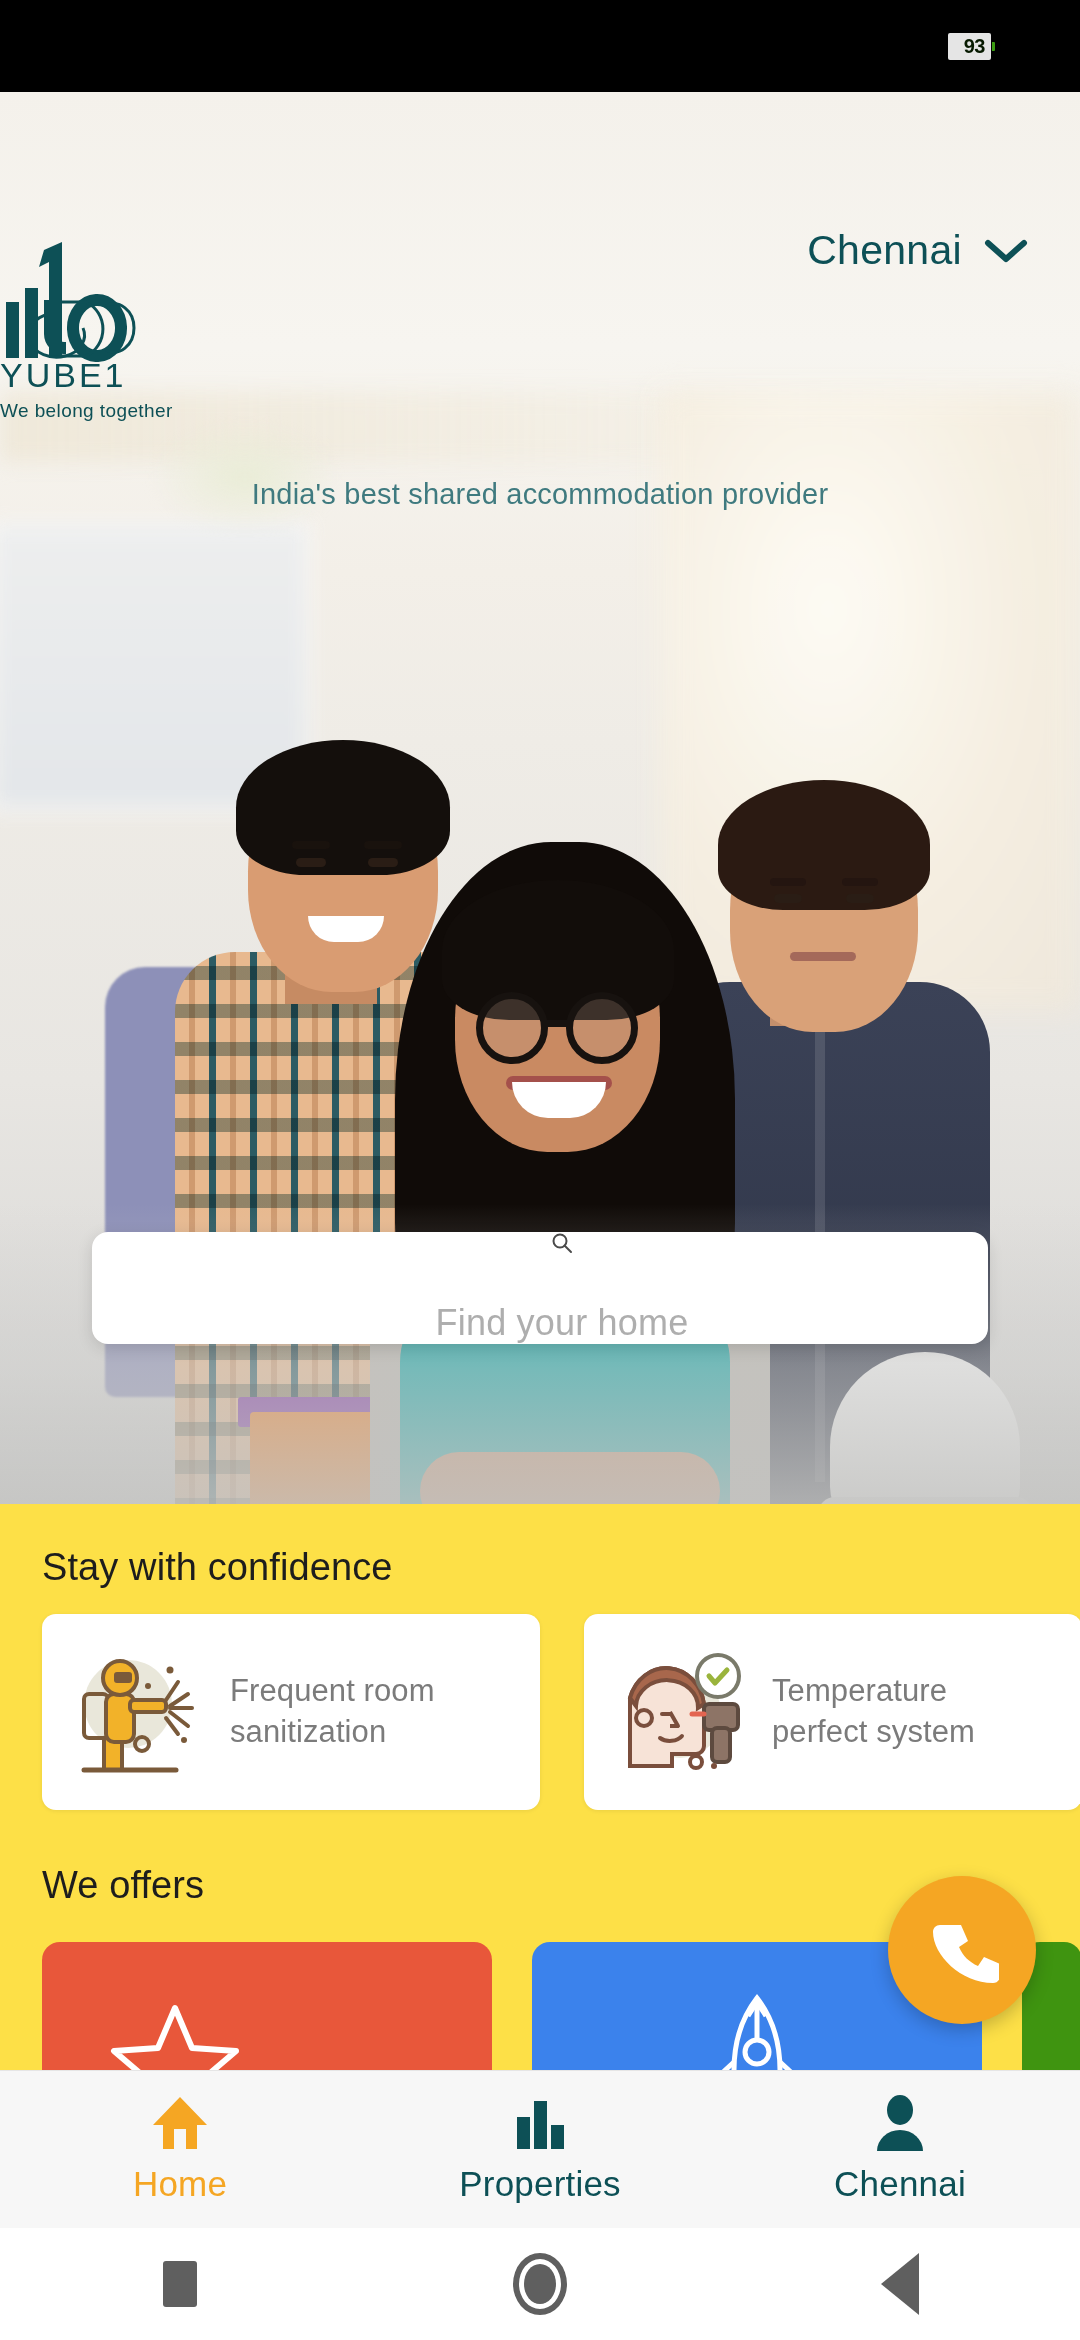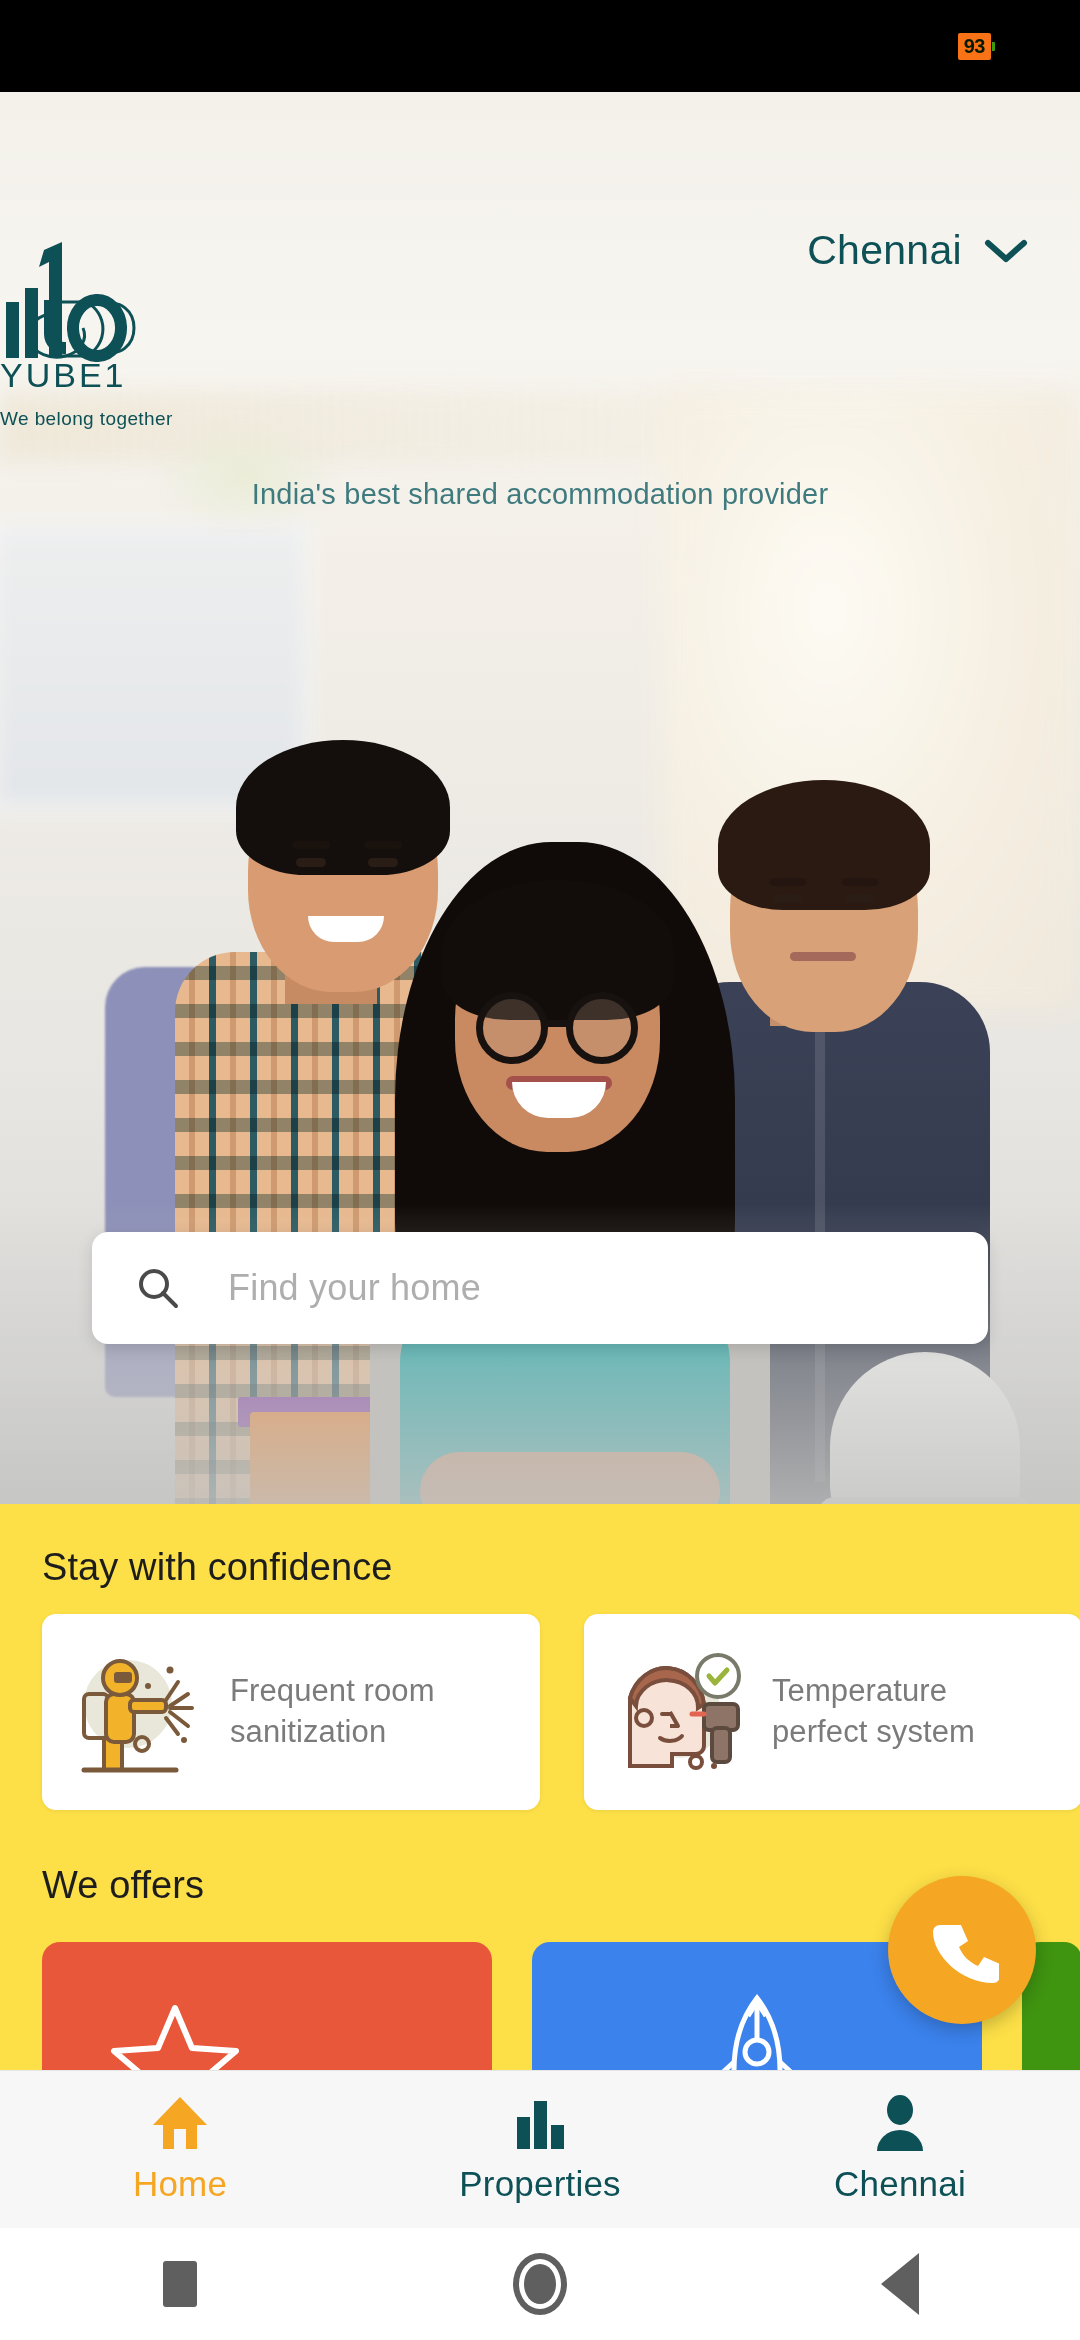--- a/index.html
+++ b/index.html
@@ -15,23 +15,23 @@
   .status-bar{
     position:absolute; top:0; left:0; width:1080px; height:92px;
     background:#000000;
     display:flex; align-items:center; justify-content:flex-end;
     padding-right:85px;
   }
   .battery{
     display:flex; align-items:center;
   }
   .battery-body{
-    background:#f97316; color:#071a00;
+    background:#e5e5e5; color:#071a00;
     font-size:20px; font-weight:700; line-height:1;
-    padding:3px 6px 4px 6px; border-radius:2px;
+    padding:3px 6px 4px 16px; border-radius:2px;
     font-family:"Liberation Sans", sans-serif;
     letter-spacing:-0.5px;
   }
   .battery-cap{
     width:3px;height:9px;background:#3a9c11;margin-left:1px;border-radius:0 1px 1px 0;
   }
 
   
   .hero{
     position:absolute; top:92px; left:0; width:1080px; height:1412px;
@@ -78,21 +78,21 @@
     position:absolute; left:0; right:0; top:148px;
     display:flex; flex-direction:column; align-items:flex-start;
     z-index:7;
   }
   .logo-mark{ display:block; }
   .logo-name{
     font-size:34px; color:#0d5056; letter-spacing:3px;
     margin-top:-6px; font-weight:400;
   }
   .logo-tag{
-    font-size:19px; color:#0d5056; letter-spacing:.4px; margin-top:13px;
+    font-size:19px; color:#0d5056; letter-spacing:.4px; margin-top:5px;
   }
 
   
   .headline{
     position:absolute; left:0; right:0; top:370px;
     text-align:center; z-index:7;
   }
   .headline h1{
     font-size:56px; font-weight:700; color:#22252a;
     line-height:1.18; letter-spacing:-0.5px;
@@ -191,20 +191,21 @@
     z-index:6;
   }
 
   
   .searchbar{
     position:absolute; left:92px; top:1140px; width:896px; height:112px;
     background:#ffffff; border-radius:16px;
     box-shadow:0 4px 16px rgba(0,0,0,.13);
     display:flex; align-items:center; padding-left:44px; gap:48px;
     z-index:9;
+    flex-direction:column;
   }
   .search-ph{
     font-size:36px; color:#aeaeae; letter-spacing:.2px;
   }
 
   
   .content{
     position:absolute; top:1504px; left:0; width:1080px; height:566px;
     background:#fde047;
   }

